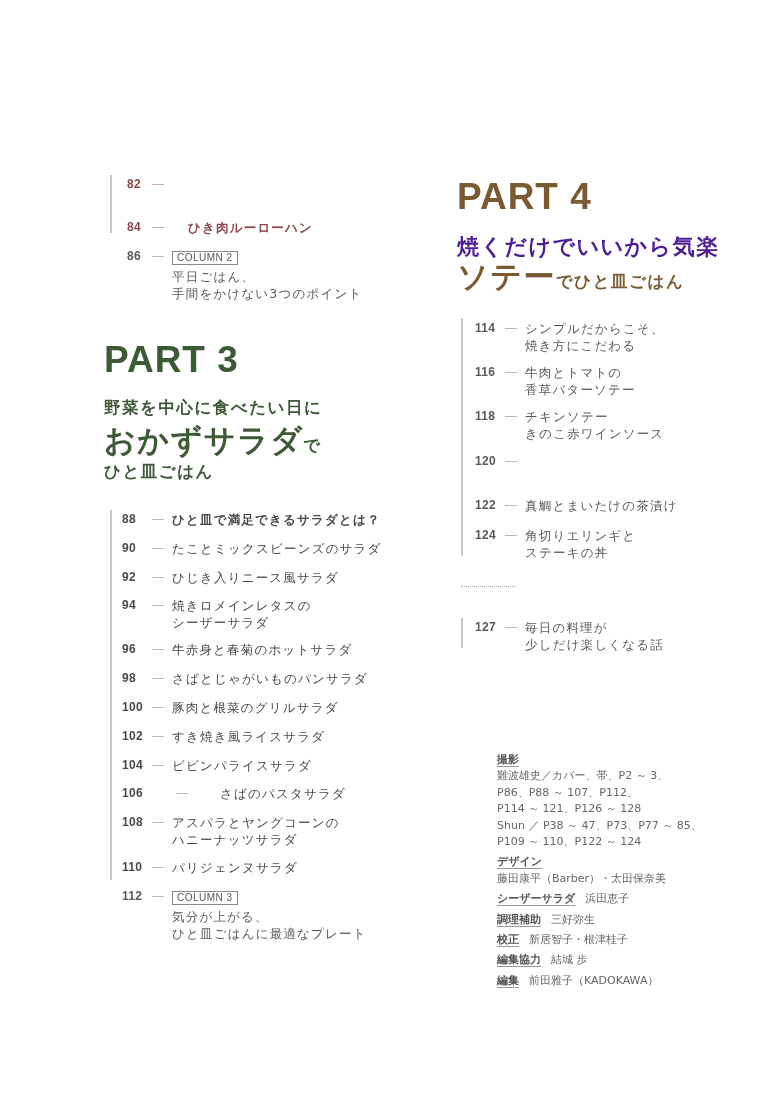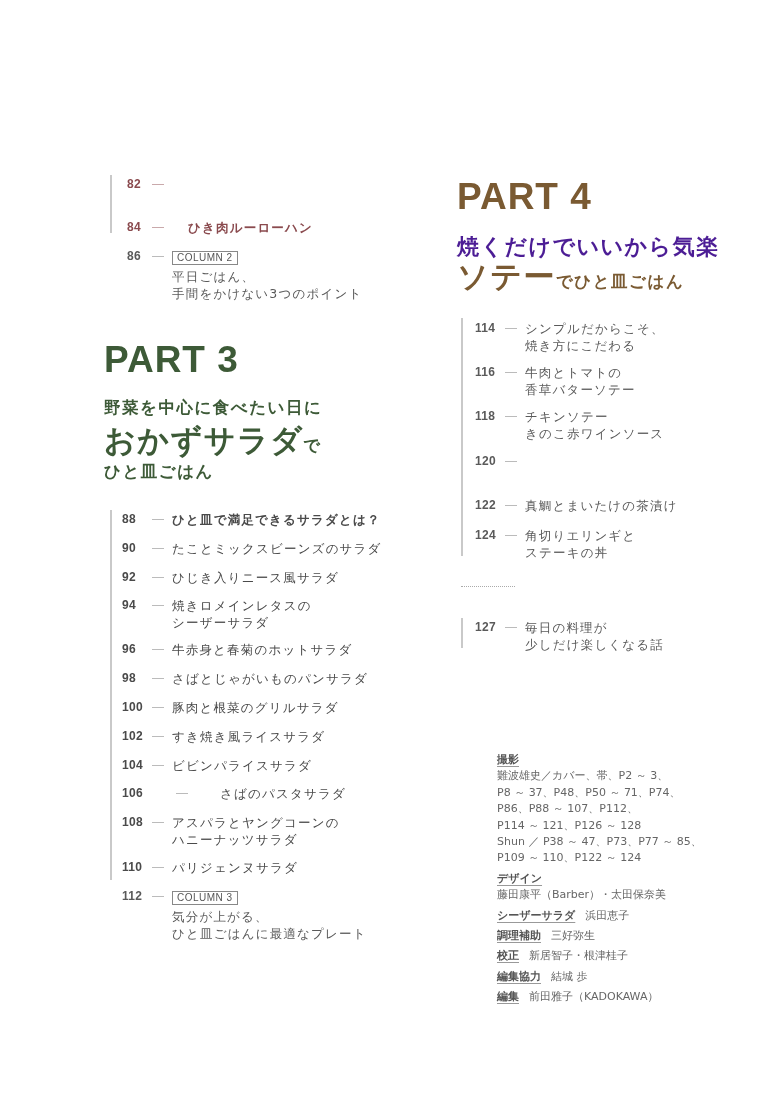--- a/index.html
+++ b/index.html
@@ -182,21 +182,20 @@
   <span class="num" style="width:30px;">127</span>
   <span class="dash" style="background:#bbb;"></span>
   <span class="title" style="margin-left:8px;">毎日の料理が
 少しだけ楽しくなる話</span>
 </div>
 
 <div class="credits">
   <div class="block">
     <div><span class="role">撮影</span></div>
     <div class="row">難波雄史／カバー、帯、P2 ～ 3、</div>
-    <div class="row">P8 ～ 37、P48、P50 ～ 71、P74、</div>
     <div class="row">P86、P88 ～ 107、P112、</div>
     <div class="row">P114 ～ 121、P126 ～ 128</div>
     <div class="row">Shun ／ P38 ～ 47、P73、P77 ～ 85、</div>
     <div class="row">P109 ～ 110、P122 ～ 124</div>
   </div>
   <div class="block">
     <div><span class="role">デザイン</span></div>
     <div class="row">藤田康平（Barber）・太田保奈美</div>
   </div>
   <div class="block row"><span class="role">シーザーサラダ</span><span>浜田恵子</span></div>

